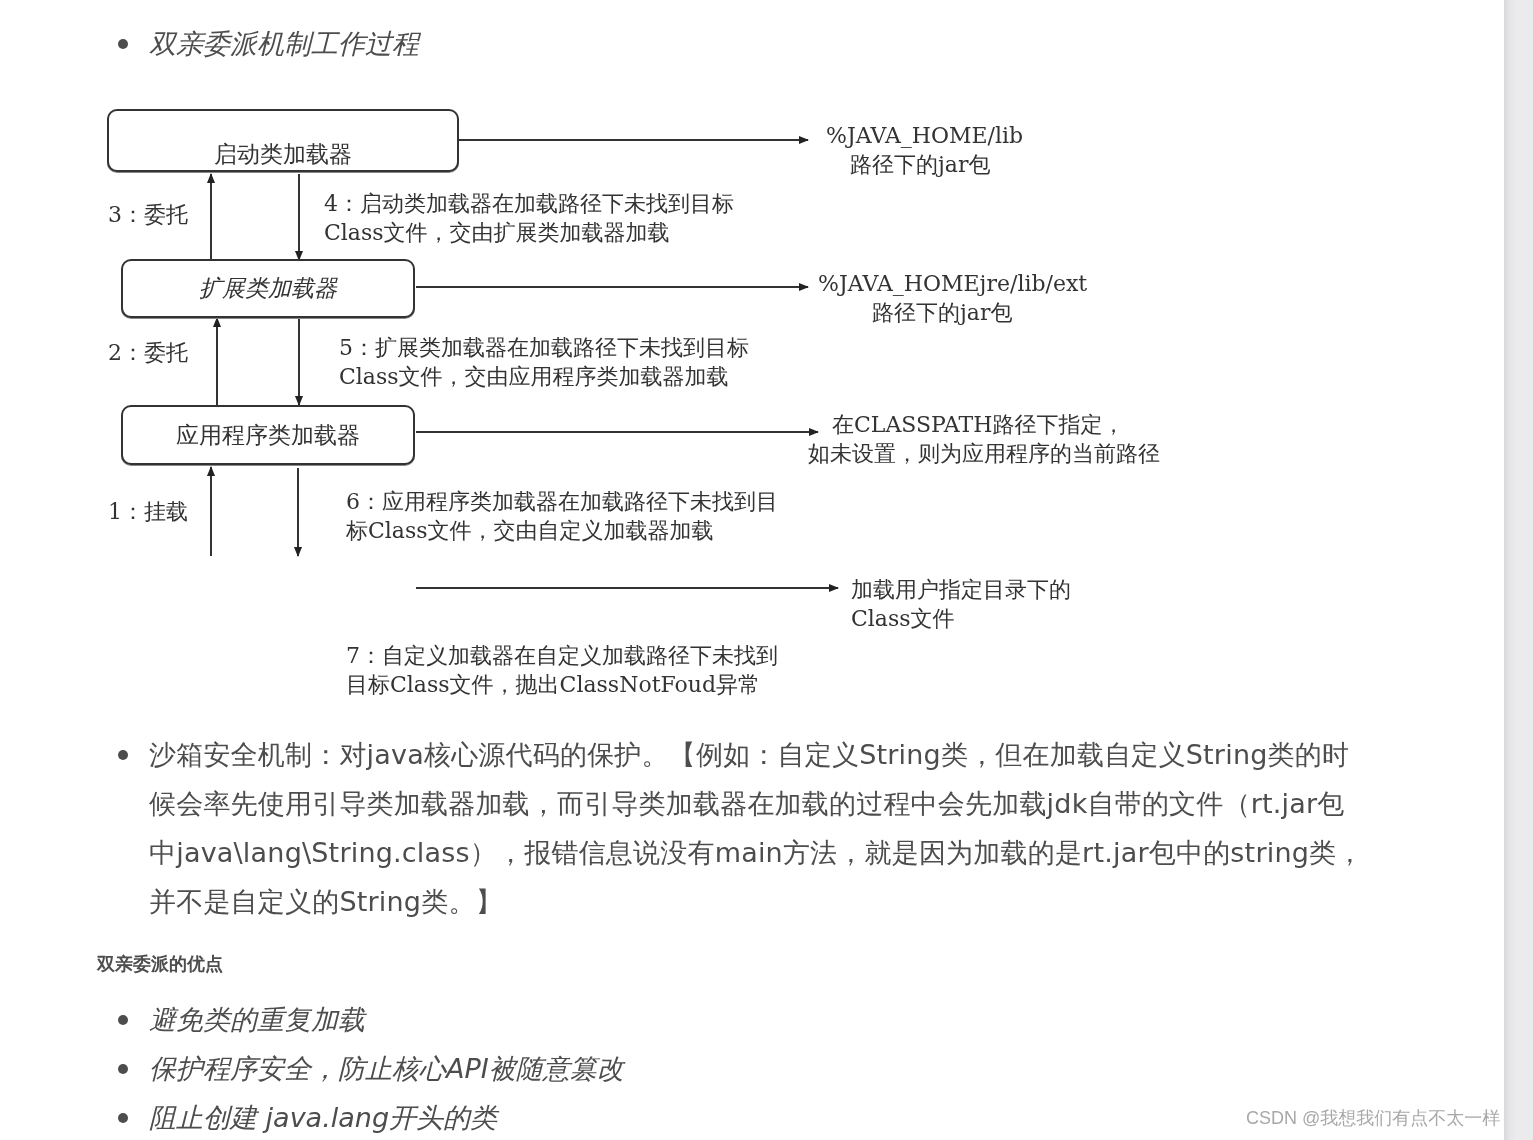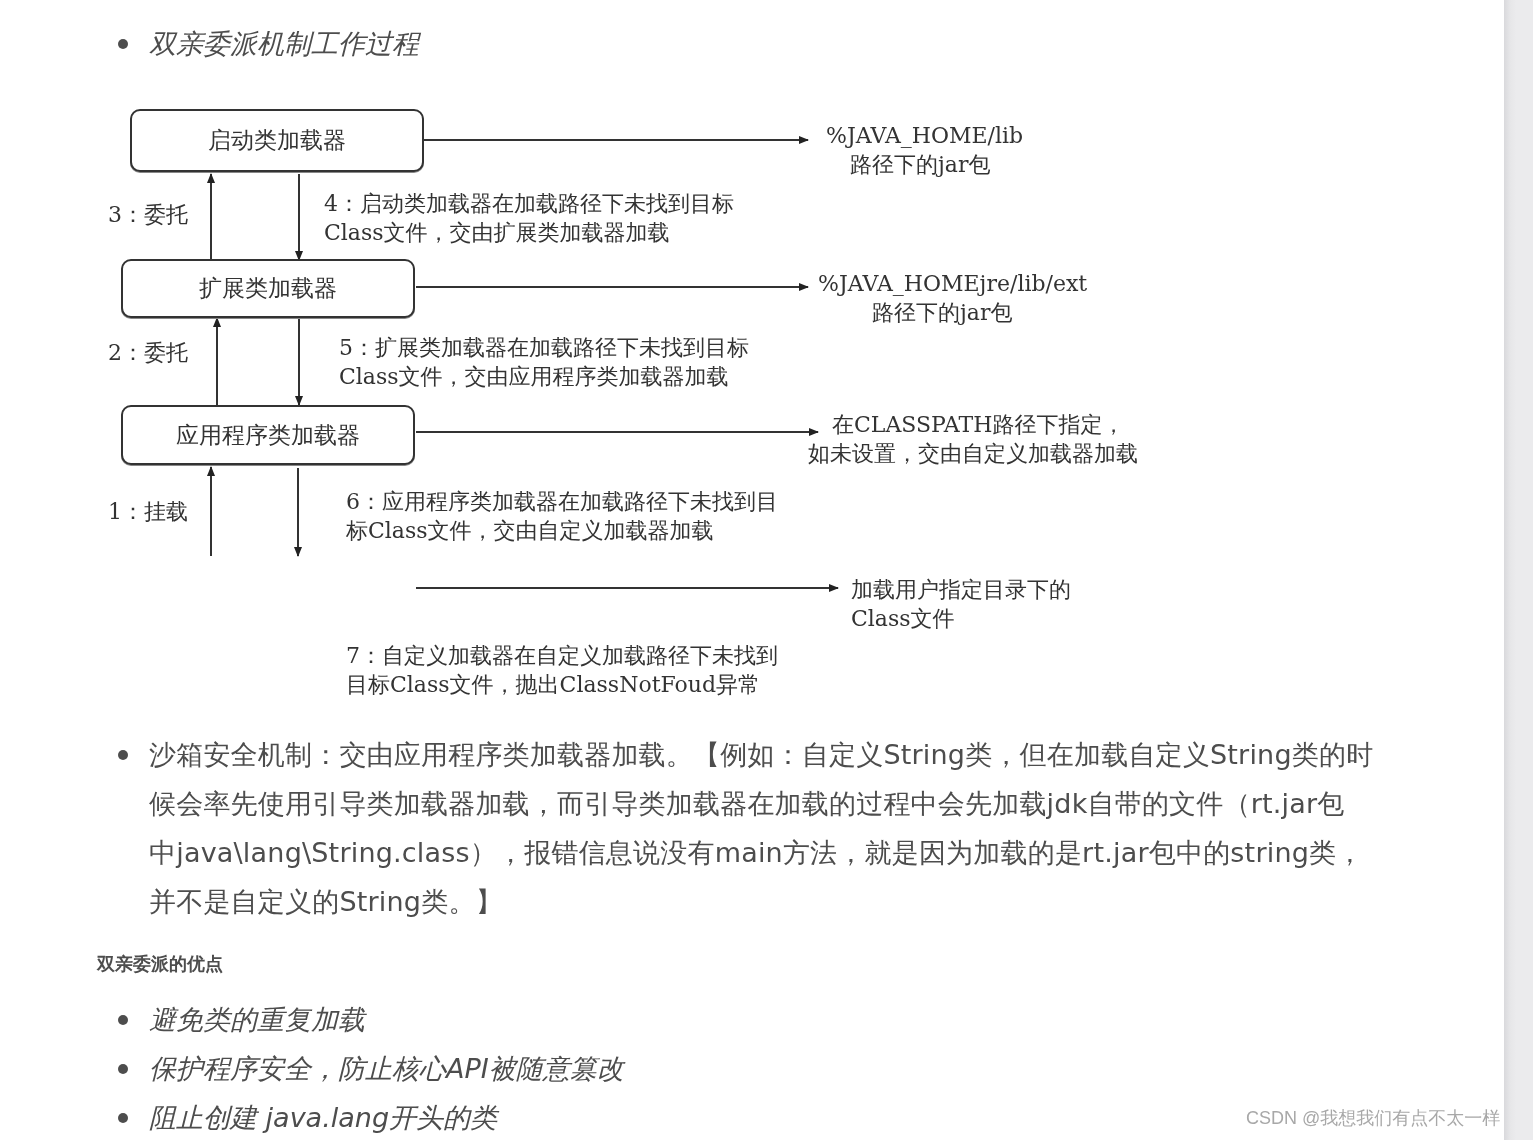--- a/index.html
+++ b/index.html
@@ -131,24 +131,24 @@
 
       <line x1="211" y1="260" x2="211" y2="174" stroke="#333" stroke-width="2" marker-end="url(#ah)"></line>
       <line x1="217" y1="405" x2="217" y2="318" stroke="#333" stroke-width="2" marker-end="url(#ah)"></line>
       <line x1="211" y1="556" x2="211" y2="467" stroke="#333" stroke-width="2" marker-end="url(#ah)"></line>
 
       <line x1="299" y1="174" x2="299" y2="260" stroke="#333" stroke-width="2" marker-end="url(#ah)"></line>
       <line x1="299" y1="318" x2="299" y2="405" stroke="#333" stroke-width="2" marker-end="url(#ah)"></line>
       <line x1="298" y1="468" x2="298" y2="556" stroke="#333" stroke-width="2" marker-end="url(#ah)"></line>
     </svg>
 
-    <div class="box" style="left:130px;top:109px;width:294px;height:63px;">
+    <div class="box" style="left:107px;top:109px;width:352px;height:63px;align-items:flex-end;">
       <span>启动类加载器</span>
     </div>
-    <div class="box" style="left:121px;top:259px;width:294px;height:59px;">
+    <div class="box" style="left:121px;top:259px;width:294px;height:59px;font-style:italic;">
       <span>扩展类加载器</span>
     </div>
     <div class="box" style="left:121px;top:405px;width:294px;height:60px;">
       <span>应用程序类加载器</span>
     </div>
 
     <div class="dtext" style="left:108px;top:200px;">3：委托</div>
     <div class="dtext" style="left:108px;top:338px;">2：委托</div>
     <div class="dtext" style="left:108px;top:497px;">1：挂载</div>
 
@@ -172,32 +172,32 @@
     <div class="dtext" style="left:826px;top:121px;">
       <div>%JAVA_HOME/lib</div>
       <div style="padding-left:24px;">路径下的jar包</div>
     </div>
     <div class="dtext" style="left:818px;top:269px;">
       <div>%JAVA_HOMEjre/lib/ext</div>
       <div style="padding-left:54px;">路径下的jar包</div>
     </div>
     <div class="dtext" style="left:808px;top:410px;">
       <div style="padding-left:24px;">在CLASSPATH路径下指定，</div>
-      <div>如未设置，交由自定义加载器加载</div>
+      <div>如未设置，则为应用程序的当前路径</div>
     </div>
     <div class="dtext" style="left:851px;top:575px;">
       <div>加载用户指定目录下的</div>
       <div>Class文件</div>
     </div>
   </div>
 
   <div class="bullet-line" style="top:731px;">
     <span class="bullet-dot" style="top:19px;"></span>
   </div>
-  <div class="para-line" style="top:731px;">沙箱安全机制：交由应用程序类加载器加载。【例如：自定义String类，但在加载自定义String类的时</div>
+  <div class="para-line" style="top:731px;">沙箱安全机制：对java核心源代码的保护。【例如：自定义String类，但在加载自定义String类的时</div>
   <div class="para-line" style="top:780px;">候会率先使用引导类加载器加载，而引导类加载器在加载的过程中会先加载jdk自带的文件（rt.jar包</div>
   <div class="para-line" style="top:829px;">中java\lang\String.class），报错信息说没有main方法，就是因为加载的是rt.jar包中的string类，</div>
   <div class="para-line" style="top:878px;">并不是自定义的String类。】</div>
 
   <div class="heading">双亲委派的优点</div>
 
   <div class="bullet-line" style="top:996px;">
     <span class="bullet-dot" style="top:19px;"></span>
     <span class="bullet-text">避免类的重复加载</span>
   </div>

